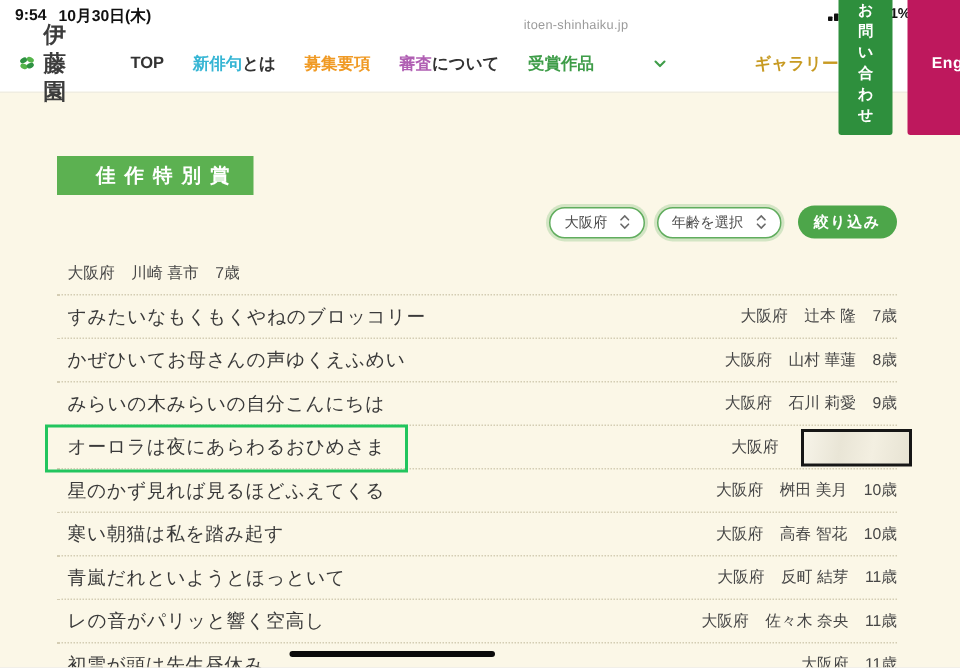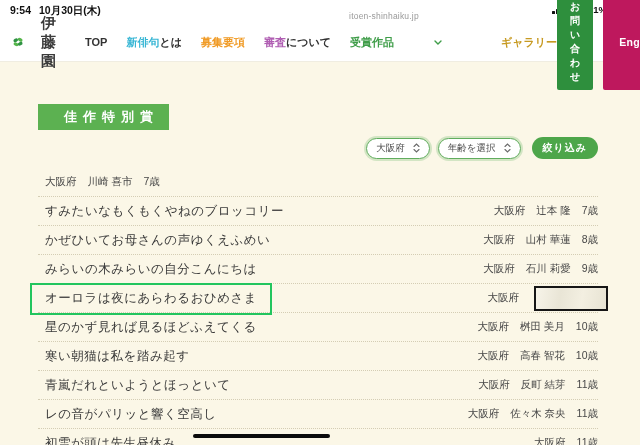--- a/index.html
+++ b/index.html
@@ -15,21 +15,21 @@
   .status-right{position:absolute;right:8px;top:4px;display:flex;align-items:center;gap:4px;font-size:9.5px;color:#111;font-weight:600;}
   .sigbars{display:flex;align-items:flex-end;gap:1.5px;height:9px;}
   .sigbars i{display:block;width:2.5px;background:#111;border-radius:.5px;}
   .sigbars i:nth-child(1){height:3px}.sigbars i:nth-child(2){height:5px}
   .sigbars i:nth-child(3){height:7px}.sigbars i:nth-child(4){height:9px;background:#c9c9c9;}
   .battery{position:relative;width:21px;height:10px;border:1px solid #8a8a8a;border-radius:2.5px;padding:1px;}
   .battery i{display:block;height:100%;width:71%;background:#222;border-radius:1px;}
   .battery:after{content:"";position:absolute;right:-3px;top:2.5px;width:2px;height:4px;background:#8a8a8a;border-radius:0 1px 1px 0;}
 
   .navbar{position:absolute;top:22px;left:0;right:0;height:40px;display:flex;align-items:center;padding:0 12px;}
-  .brand{display:flex;align-items:center;gap:17px;margin-right:18px;cursor:pointer;}
+  .brand{display:flex;align-items:center;gap:5px;margin-right:32px;cursor:pointer;}
   .brand-name{font-size:15px;font-weight:700;color:#3c3c3c;letter-spacing:1px;}
   .nav{display:flex;align-items:center;gap:19px;}
   .nav-item{font-size:11px;font-weight:700;color:#333;cursor:pointer;white-space:nowrap;display:flex;align-items:center;gap:3px;}
   .c-blue{color:#35b5d4;}
   .c-orange{color:#f09a24;}
   .c-purple{color:#b05fb3;}
   .c-green{color:#3f9d49;gap:40px;}
   .c-gold{color:#c79a22;margin-left:40px;}
   .top-buttons{margin-left:auto;display:flex;gap:10px;}
   .btn-contact{background:#2e8f3d;color:#fff;font-size:10px;font-weight:700;padding:6px 13px;border:none;border-radius:2px;cursor:pointer;}

